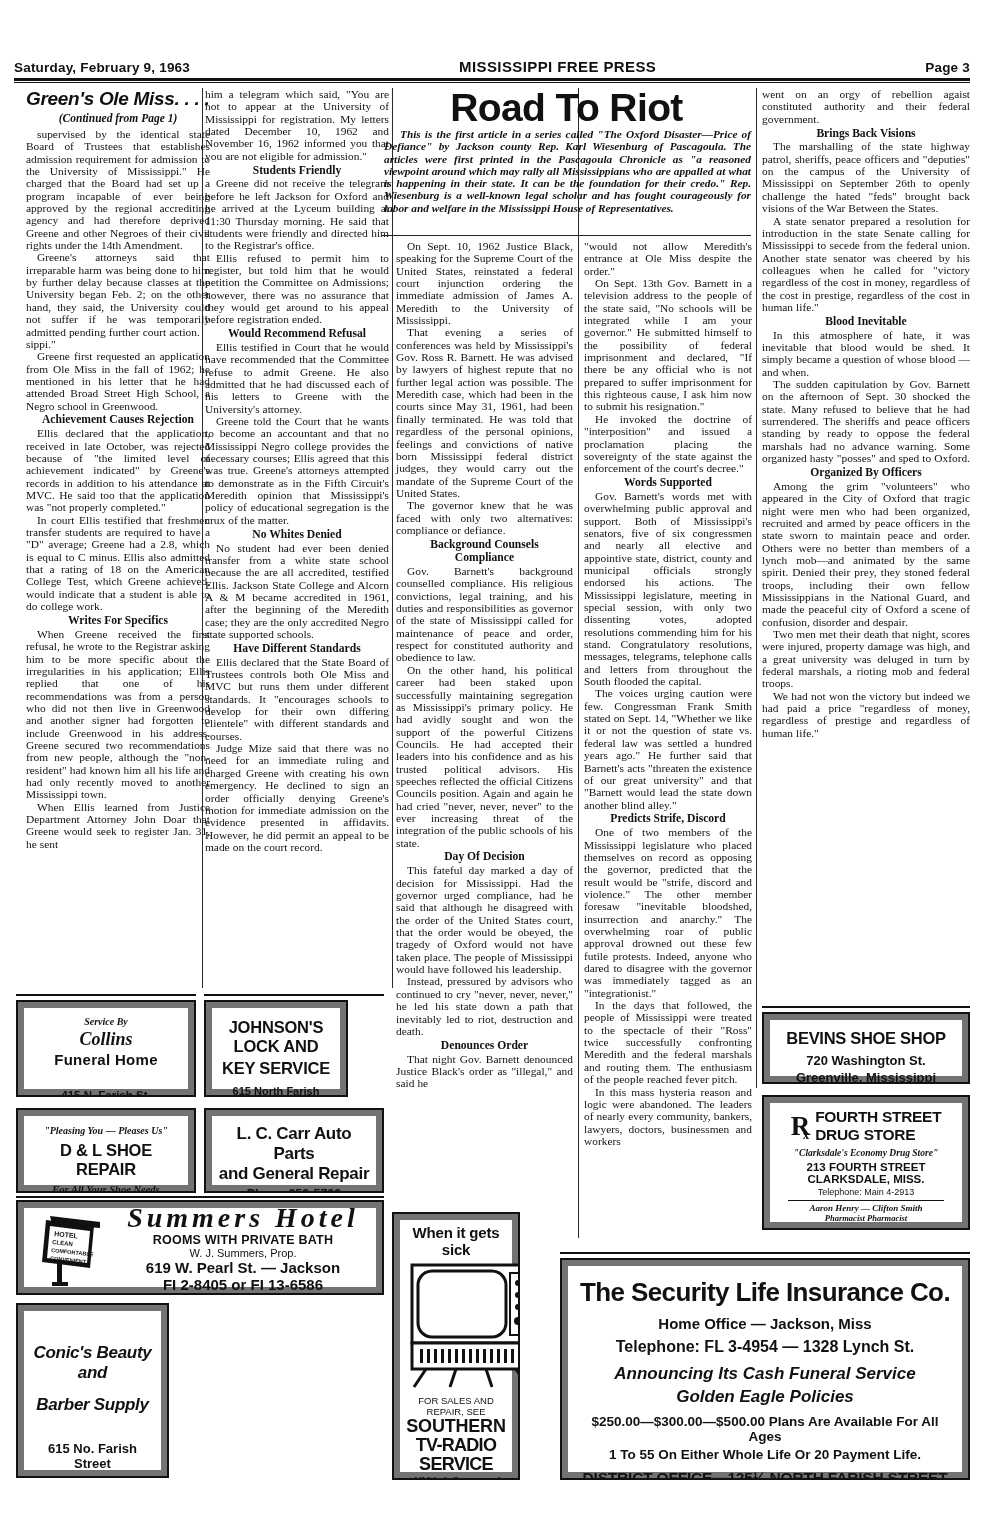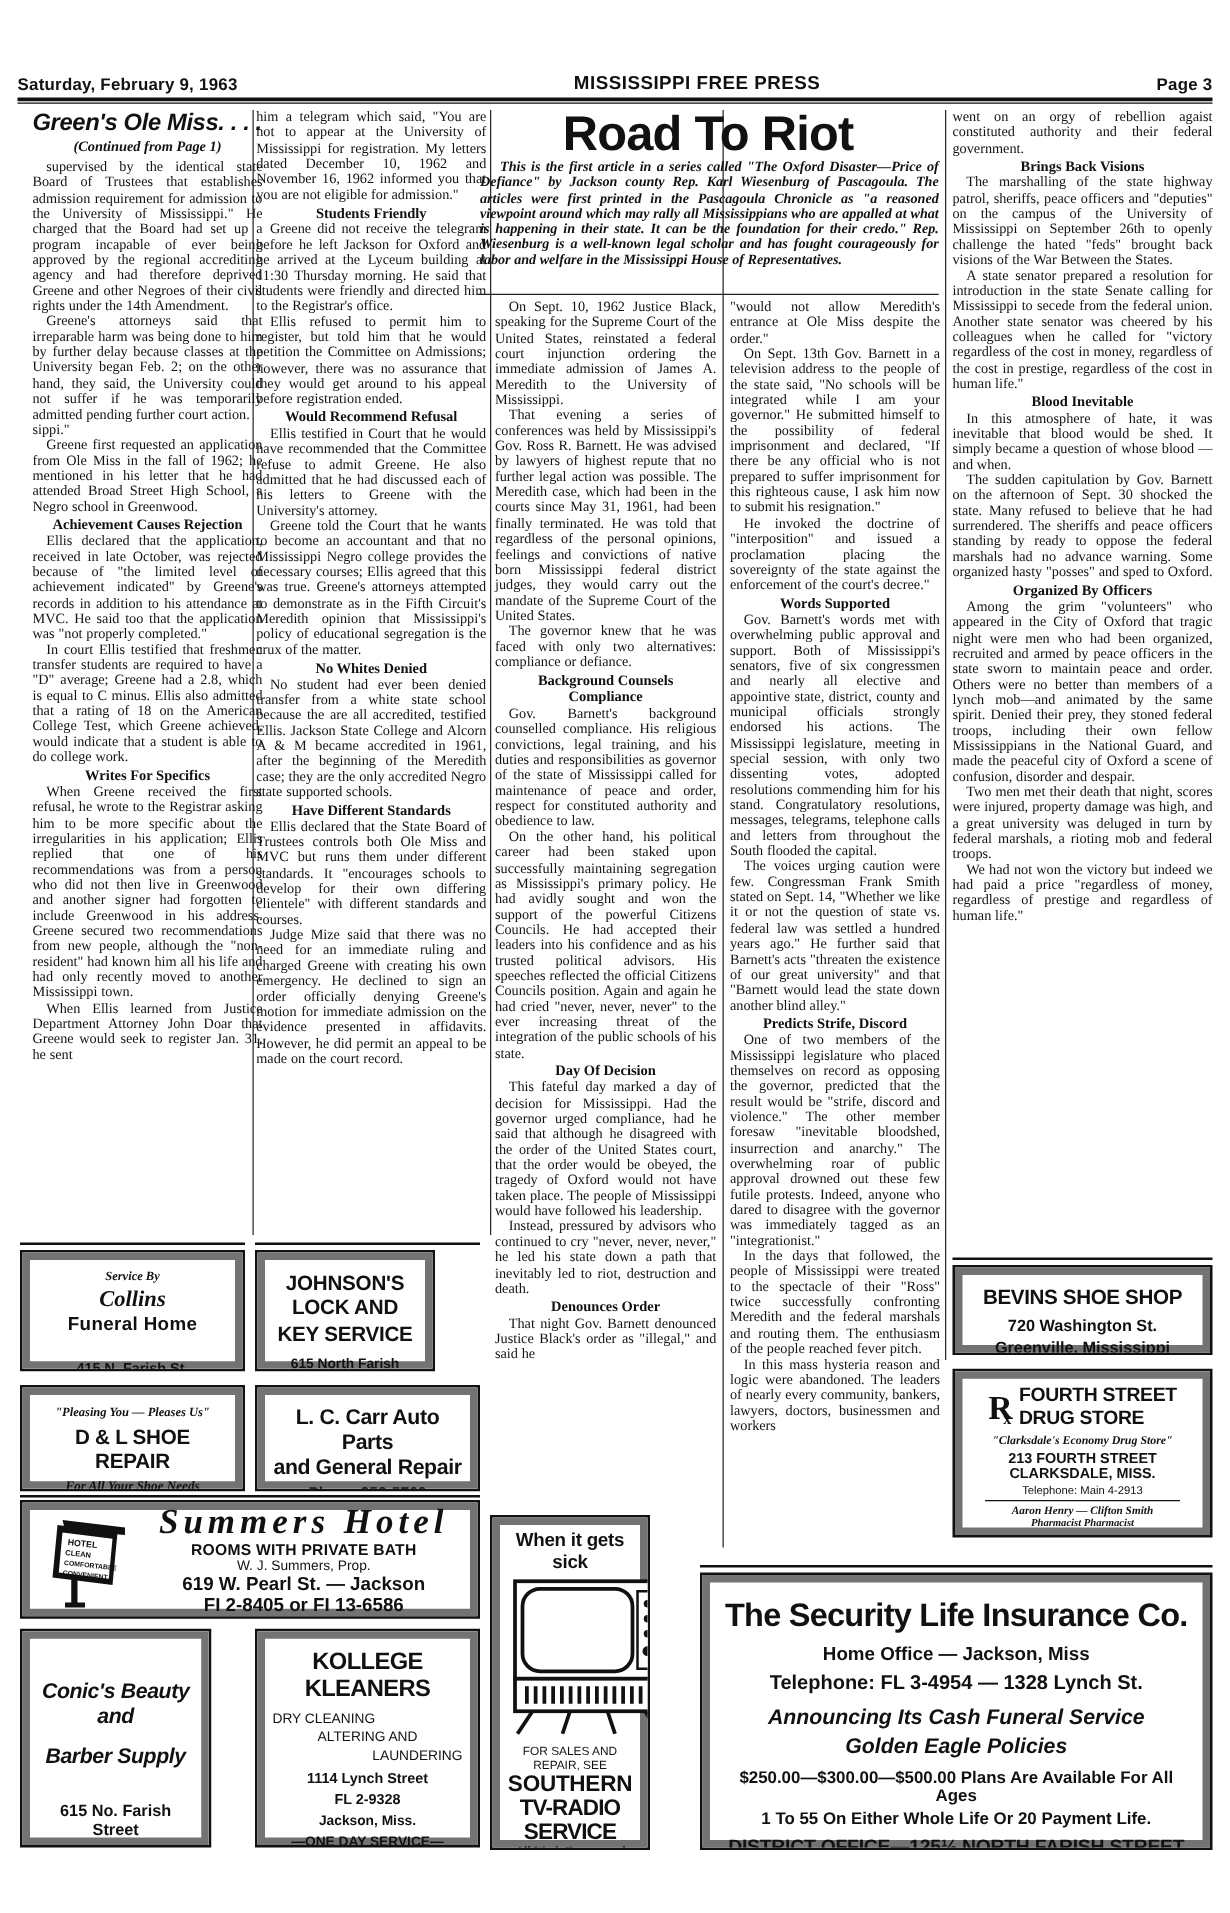--- a/index.html
+++ b/index.html
@@ -286,32 +286,20 @@
 
   <div class="ad" style="left:16px;top:1303px;width:153px;height:175px;">
     <div class="ad-in" style="padding-top:32px;">
       <div class="big" style="font-style:italic;font-size:17px;letter-spacing:-.3px;">Conic's Beauty and</div>
       <div class="big" style="font-style:italic;font-size:17px;letter-spacing:-.3px;margin-top:12px;">Barber Supply</div>
       <div class="big" style="font-size:13px;margin-top:26px;">615 No. Farish Street</div>
       <div class="big" style="font-size:13px;margin-top:16px;">FL 3-3266</div>
     </div>
   </div>
 
-  <div class="ad" style="left:204px;top:1303px;width:180px;height:175px;">
-    <div class="ad-in" style="padding:8px 6px;">
-      <div class="big" style="font-size:19px;letter-spacing:-.5px;">KOLLEGE KLEANERS</div>
-      <div style="font-size:11px;text-align:left;margin-top:6px;">DRY CLEANING</div>
-      <div style="font-size:11px;text-align:center;margin-top:3px;">ALTERING AND</div>
-      <div style="font-size:11px;text-align:right;margin-top:3px;">LAUNDERING</div>
-      <div class="big" style="font-size:11.5px;margin-top:6px;">1114 Lynch Street</div>
-      <div class="big" style="font-size:11.5px;margin-top:5px;">FL 2-9328</div>
-      <div class="big" style="font-size:11px;margin-top:5px;">Jackson, Miss.</div>
-      <div class="big" style="font-size:11px;margin-top:5px;">—ONE DAY SERVICE—</div>
-    </div>
-  </div>
 
   <div class="ad" style="left:392px;top:1212px;width:128px;height:268px;">
     <div class="ad-in" style="padding:4px 4px;">
       <div class="big" style="font-size:15px;letter-spacing:-.2px;">When it gets sick</div>
       <div style="margin:3px auto 0 auto;width:136px;">
         <svg viewBox="0 0 136 128" width="136" height="128">
           <rect x="8" y="4" width="118" height="78" fill="#fff" stroke="#111" stroke-width="3"></rect>
           <rect x="14" y="10" width="88" height="66" rx="14" fill="#fff" stroke="#111" stroke-width="3"></rect>
           <rect x="106" y="12" width="16" height="62" fill="#fff" stroke="#111" stroke-width="2"></rect>
           <circle cx="114" cy="22" r="3" fill="#111"></circle>

